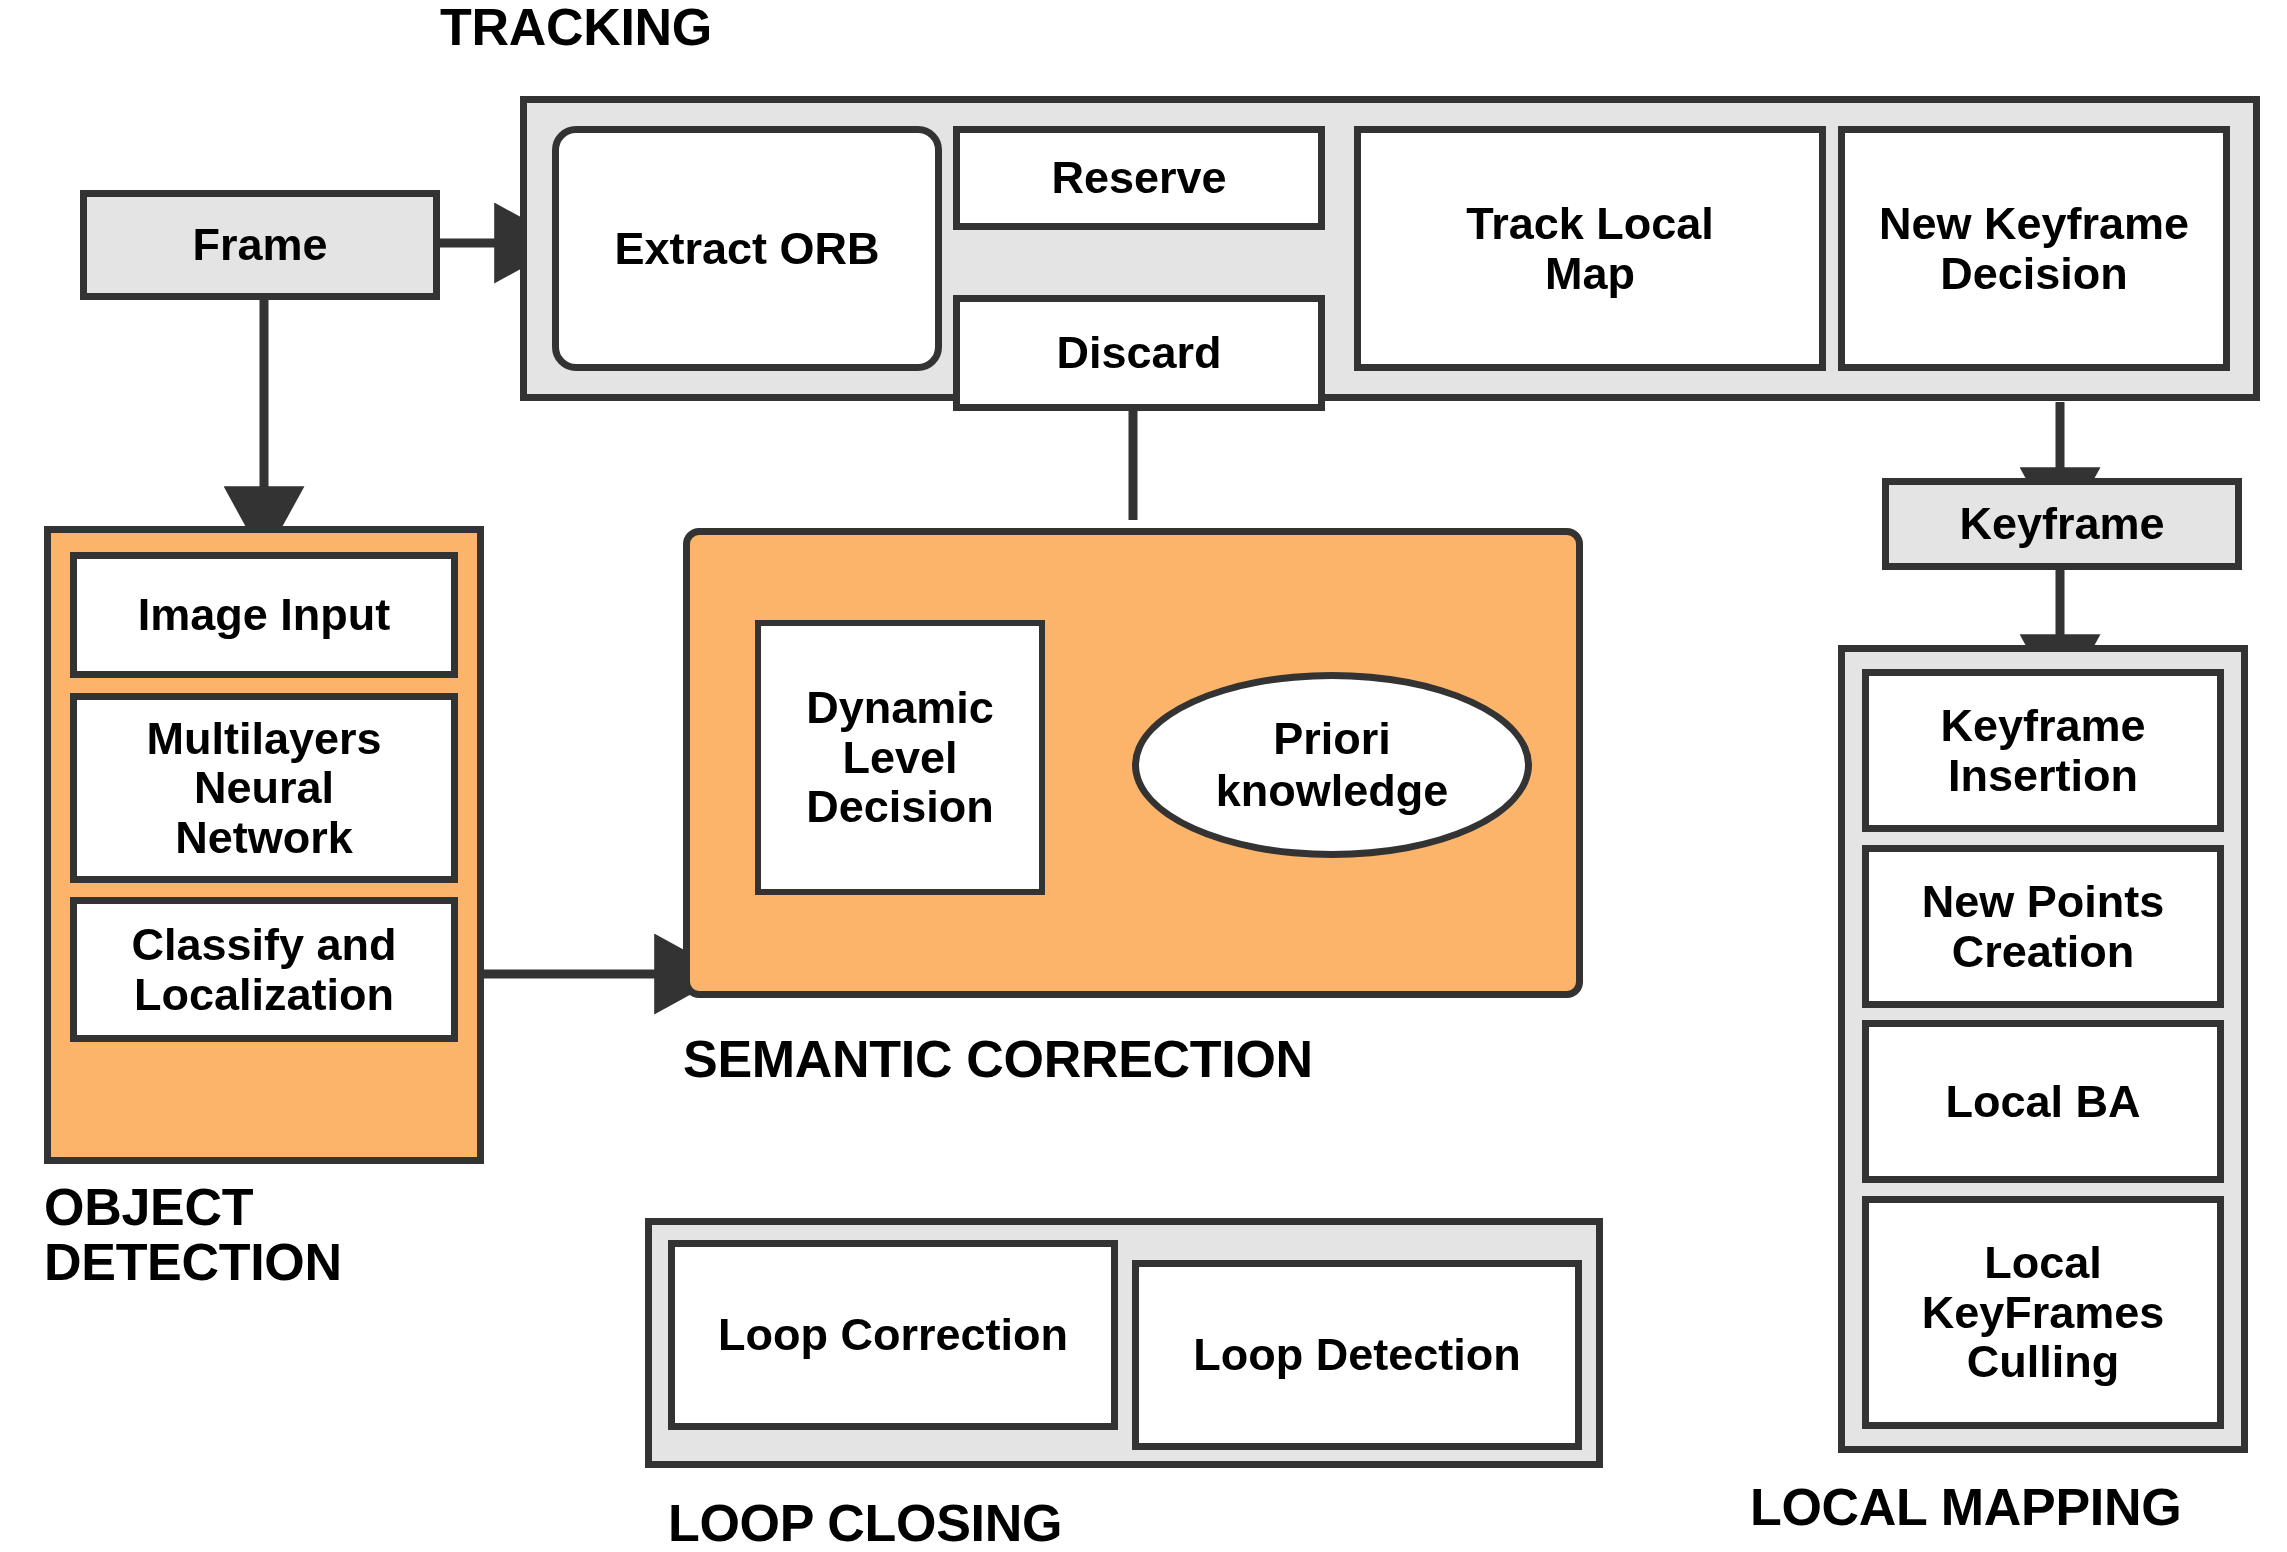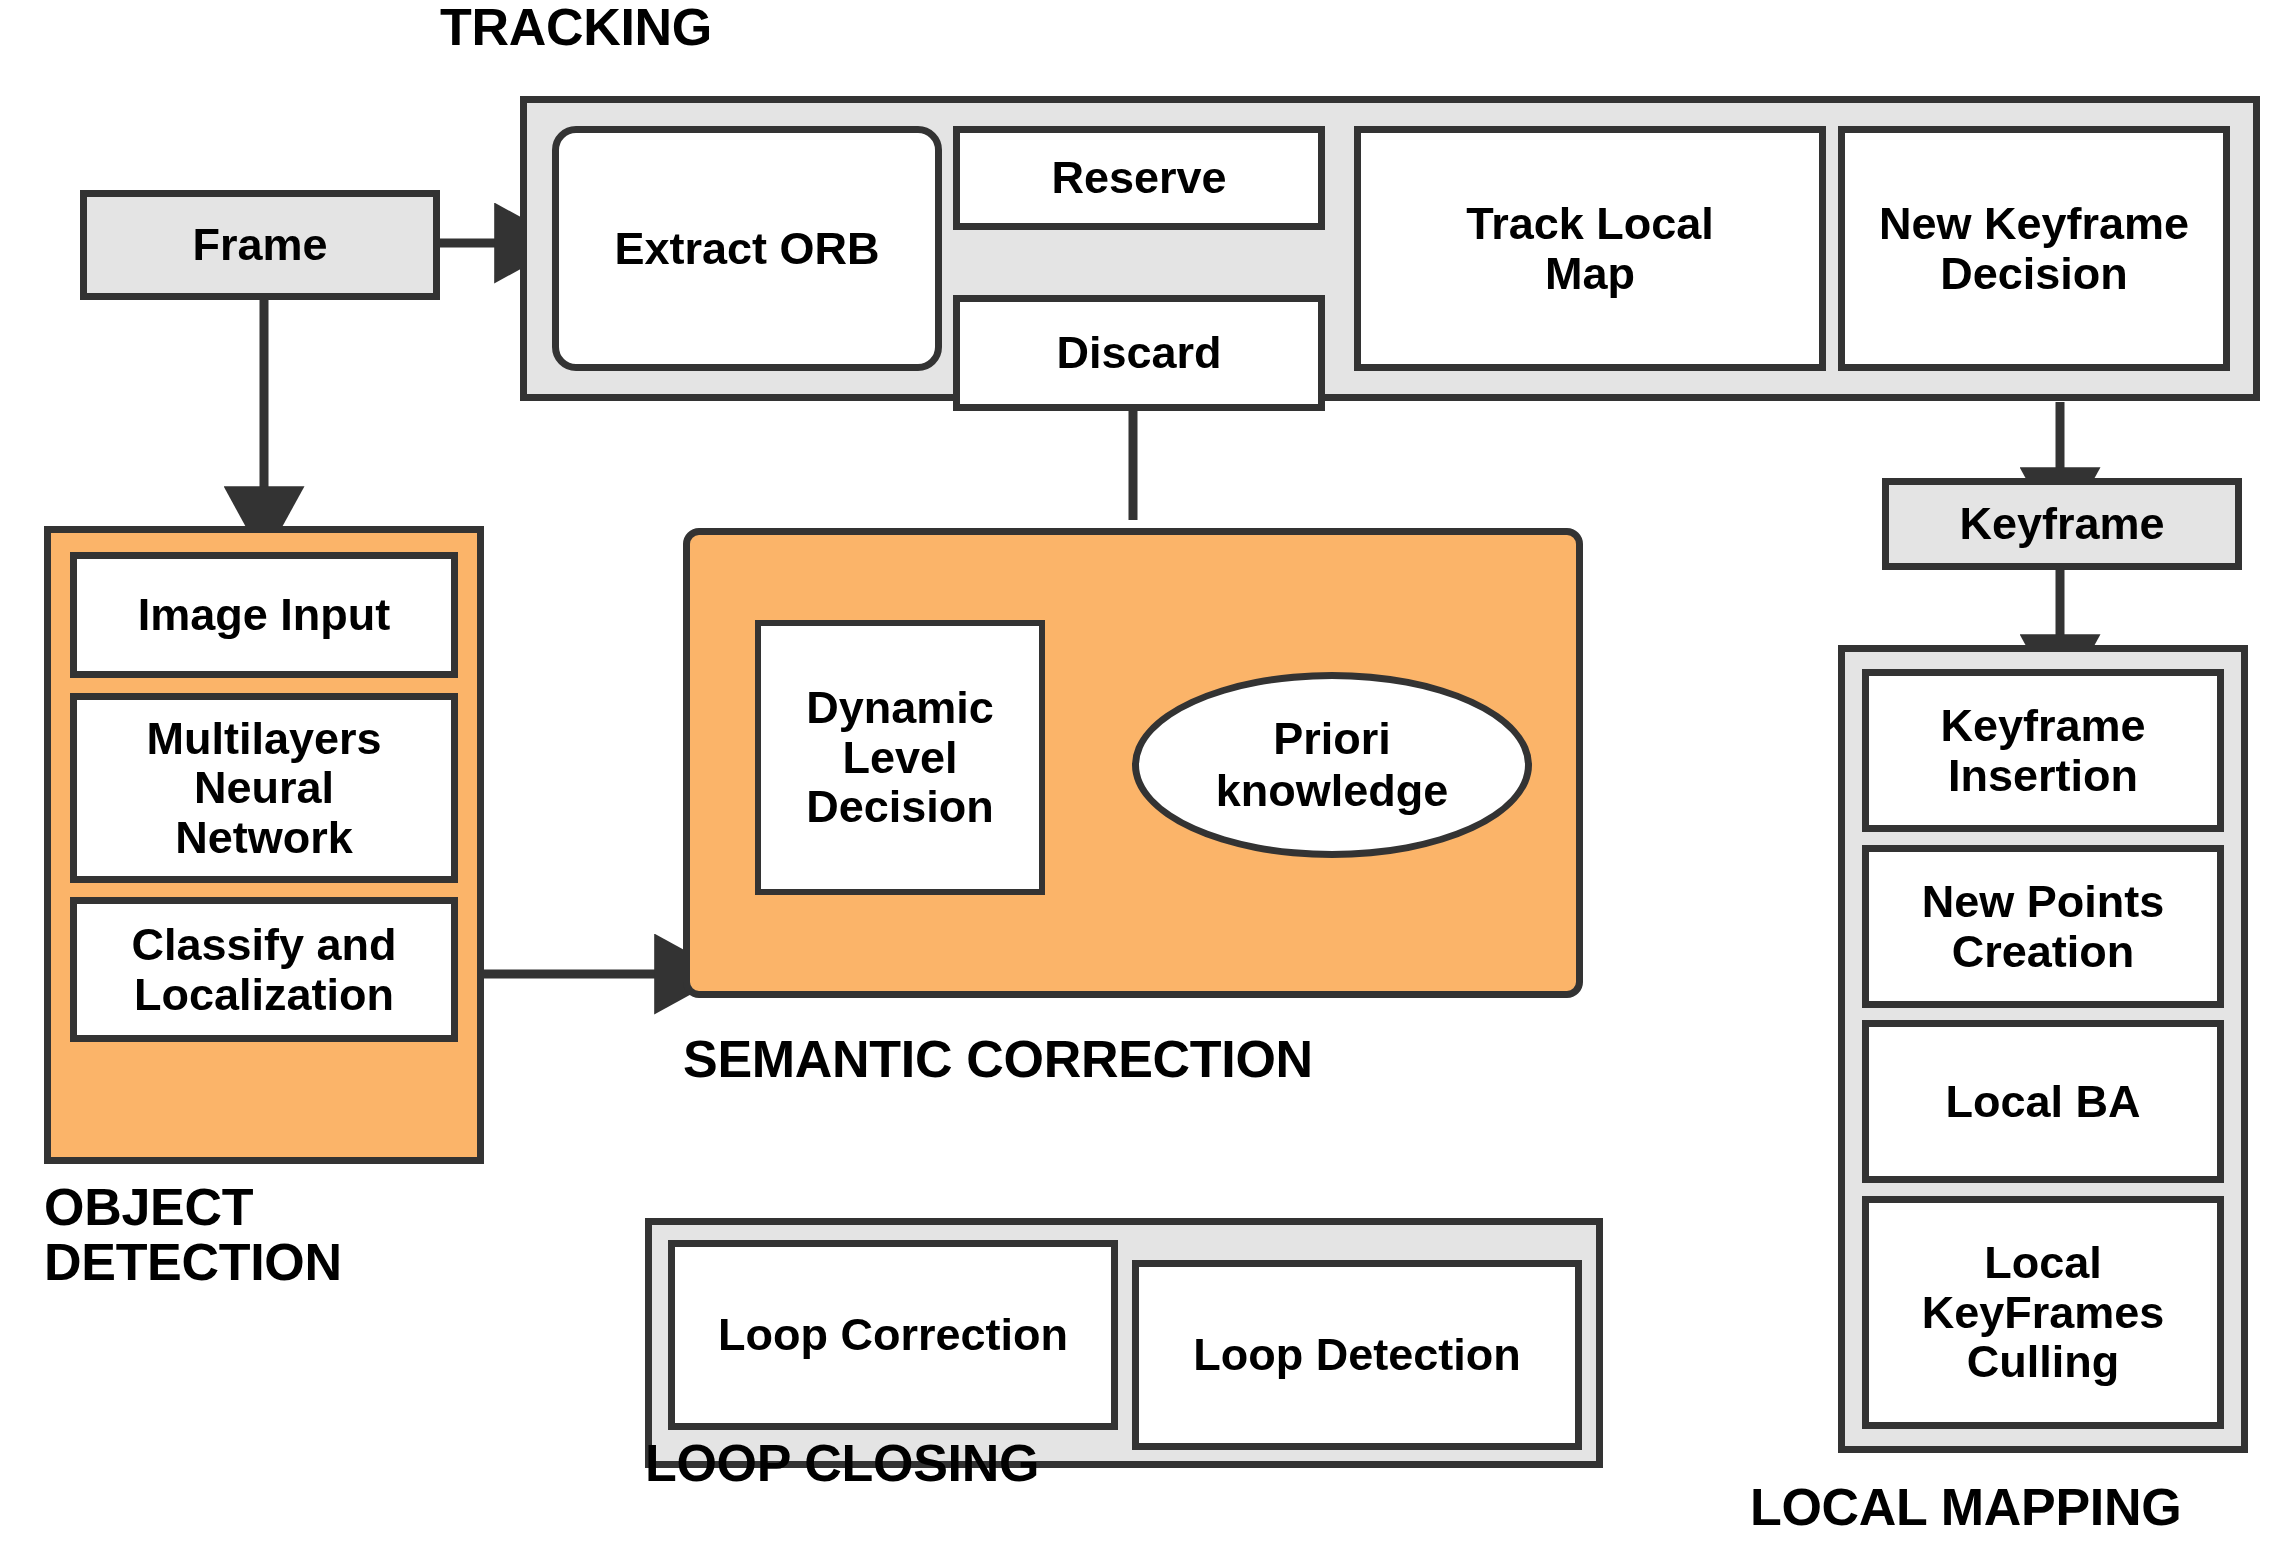--- a/index.html
+++ b/index.html
@@ -162,21 +162,21 @@
 knowledge</div>
 
   <div class="section-label" style="left:683px; top:1032px; width:900px; font-size:52px;">SEMANTIC CORRECTION</div>
 
   <div class="grp" style="left:645px; top:1218px; width:958px; height:250px;"></div>
 
   <div class="inner" style="left:668px; top:1240px; width:450px; height:190px; font-size:45px;">Loop Correction</div>
 
   <div class="inner" style="left:1132px; top:1240px; width:450px; height:190px; font-size:45px;margin-top:20px;">Loop Detection</div>
 
-  <div class="section-label" style="left:645px; top:1436px; width:440px; font-size:52px; text-align:left;">LOOP CLOSING</div>
+  <div class="section-label" style="left:645px; top:1496px; width:440px; font-size:52px; text-align:center;">LOOP CLOSING</div>
 
   <div class="grp" style="left:1838px; top:645px; width:410px; height:808px;"></div>
 
   <div class="inner" style="left:1862px; top:669px; width:362px; height:163px; font-size:45px; white-space:pre-line;">Keyframe
 Insertion</div>
 
   <div class="inner" style="left:1862px; top:845px; width:362px; height:163px; font-size:45px; white-space:pre-line;">New Points
 Creation</div>
 
   <div class="inner" style="left:1862px; top:1020px; width:362px; height:163px; font-size:45px;">Local BA</div>

